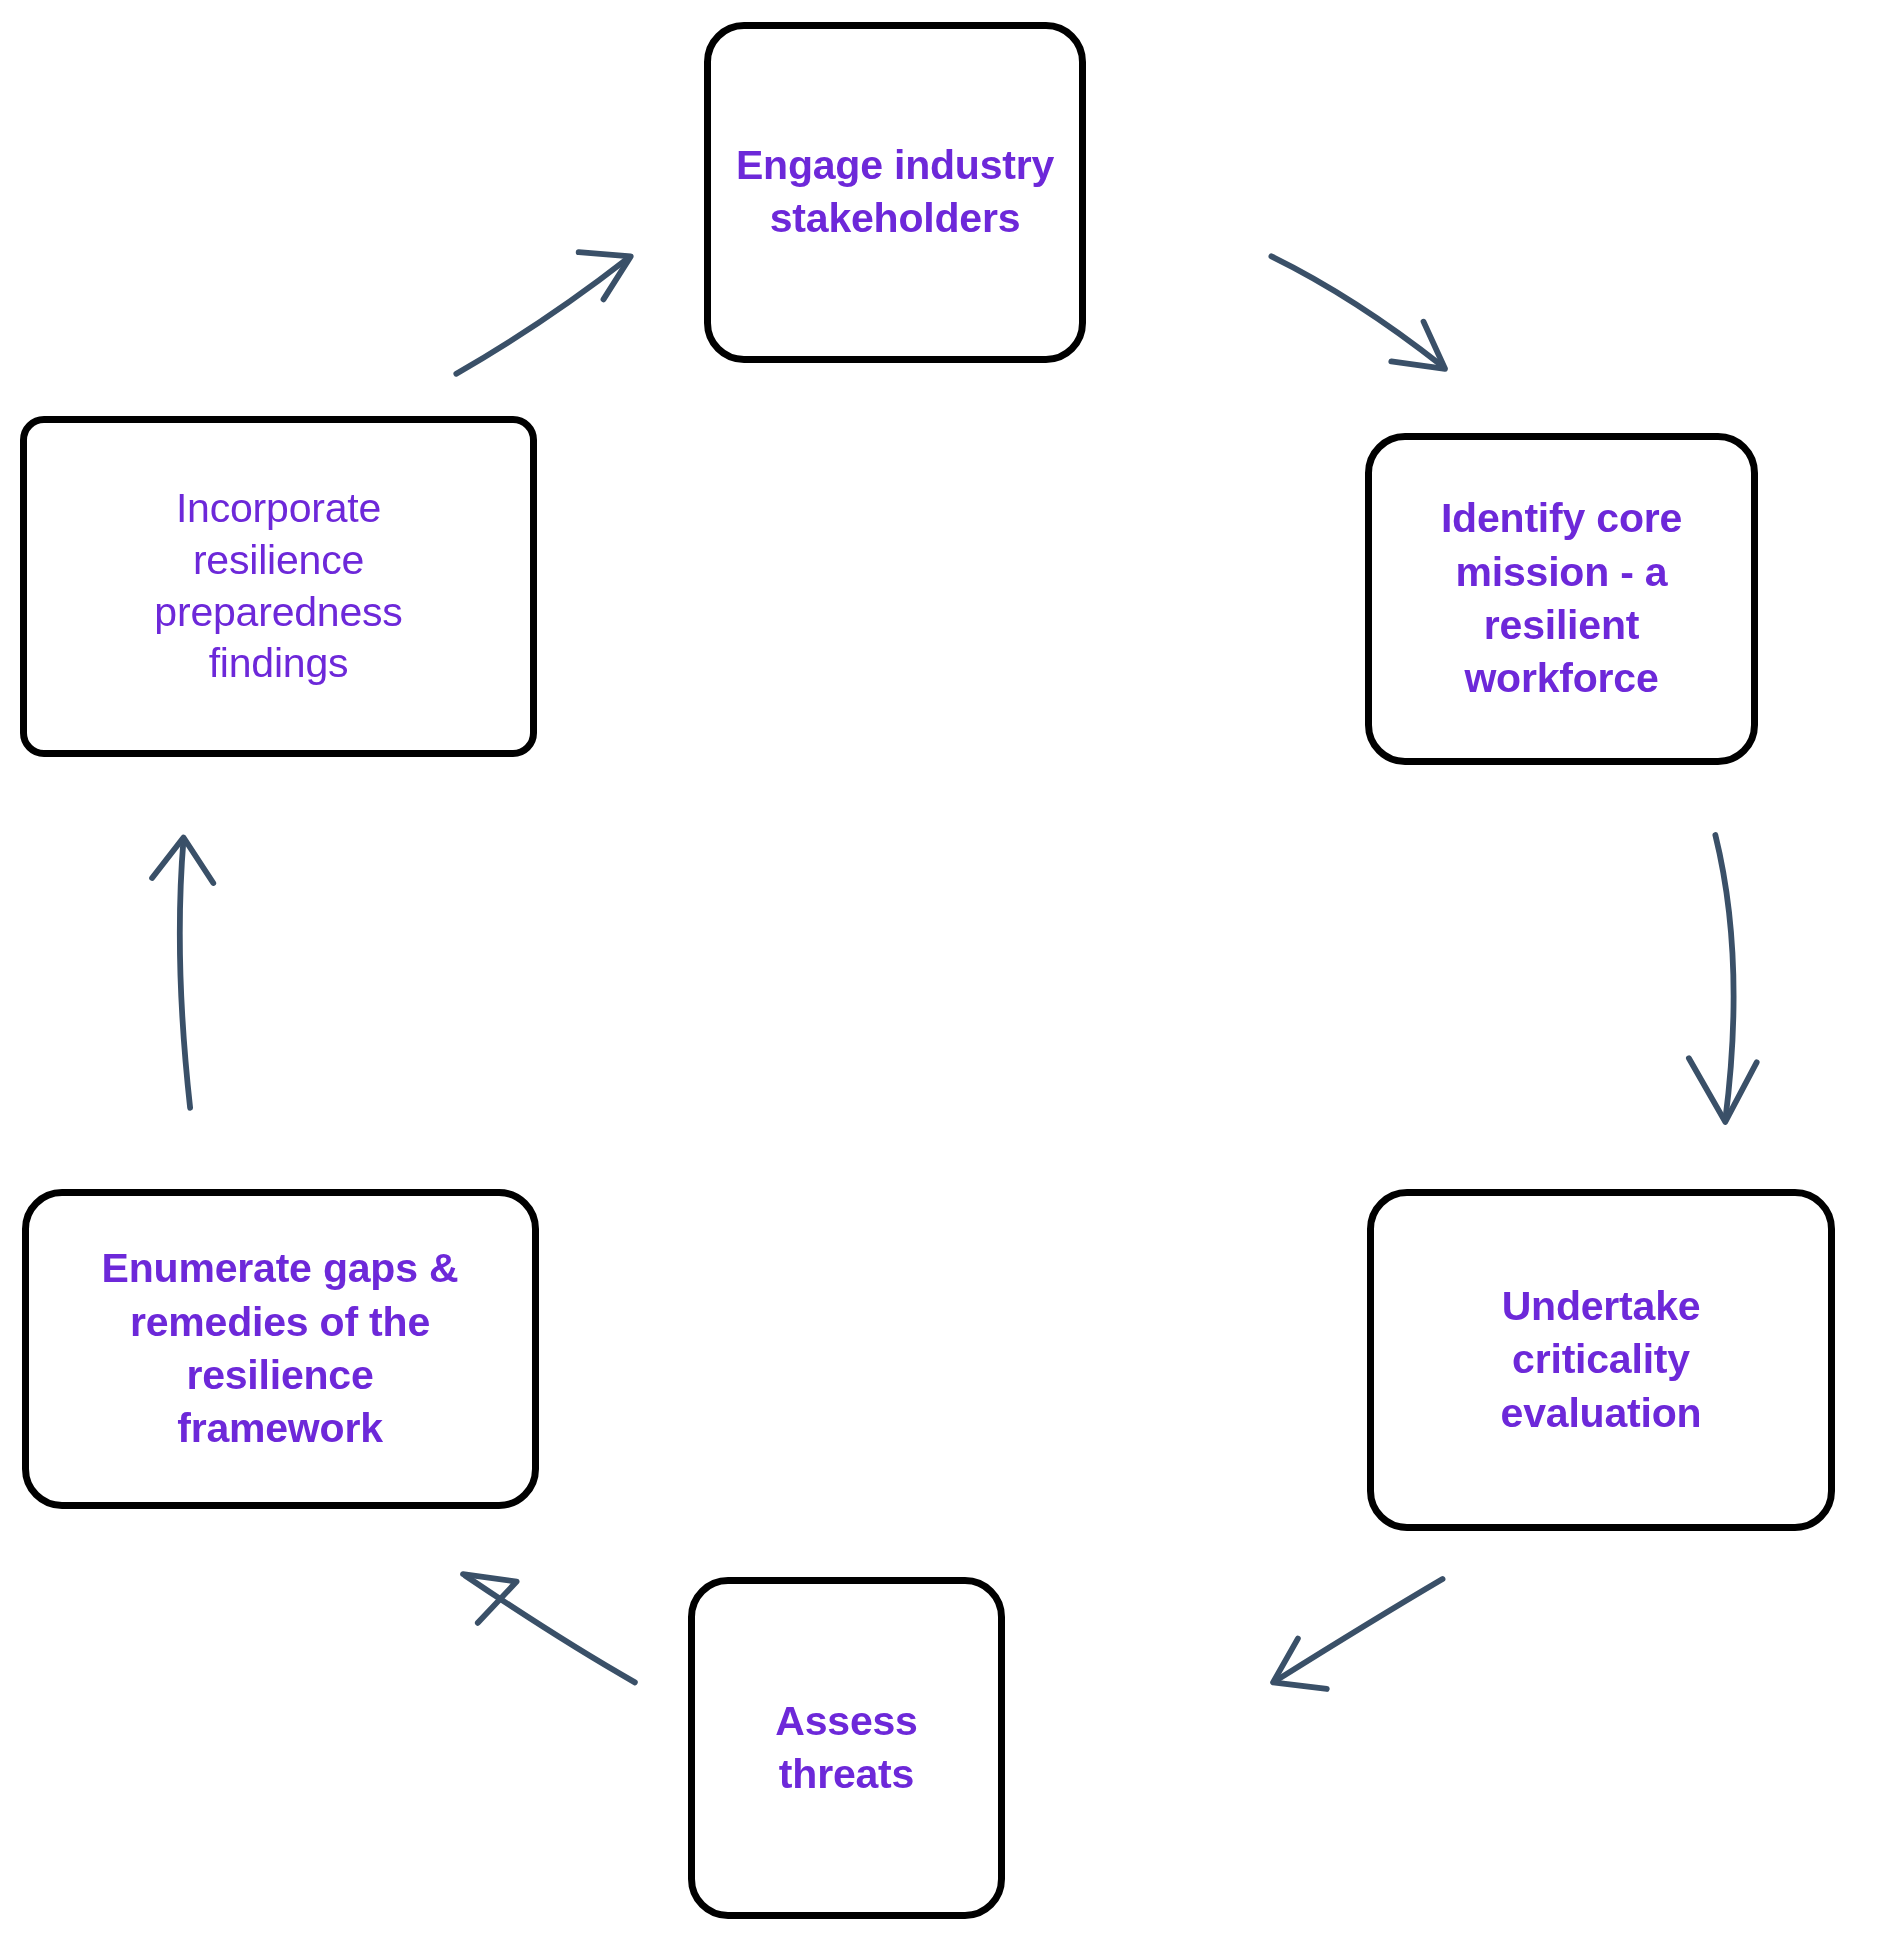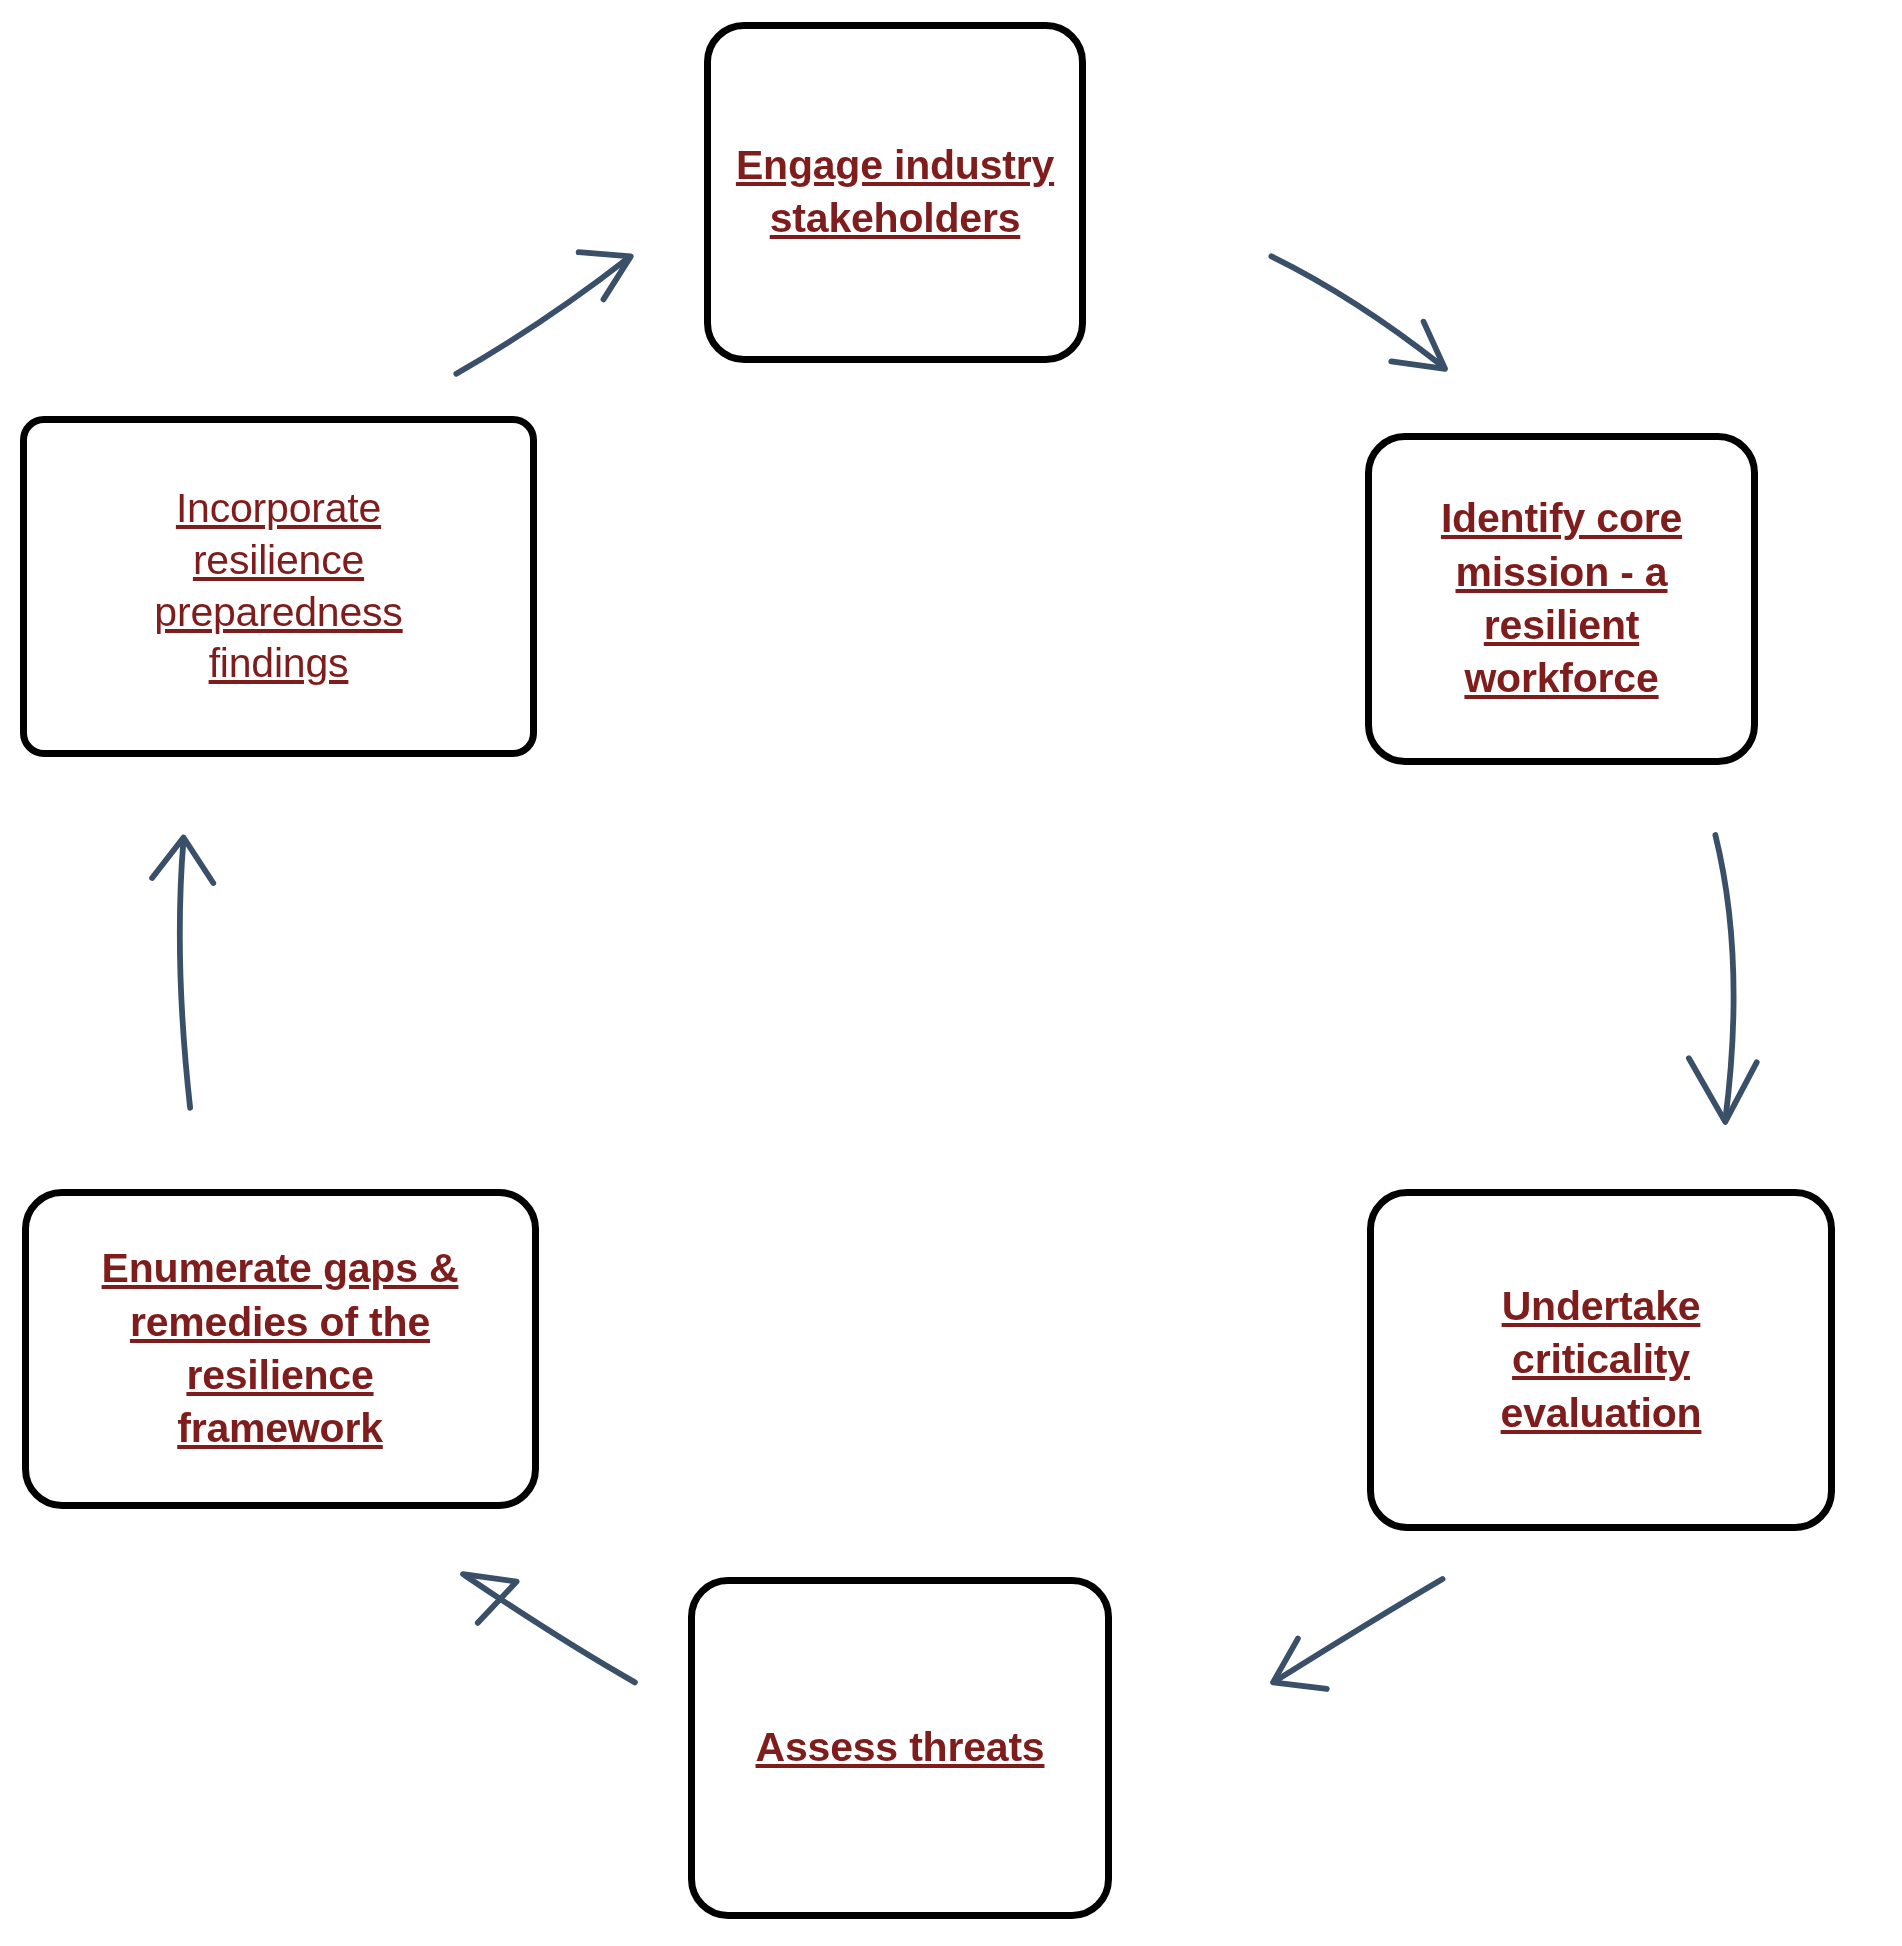--- a/index.html
+++ b/index.html
@@ -32,41 +32,40 @@
     background: #ffffff;
     border: 7.4px solid #000000;
     border-radius: 40px;
     display: flex;
     align-items: center;
     justify-content: center;
     text-align: center;
     z-index: 2;
   }
   .node-label {
-    color: #7f1d1d;
+    color: #6d28d9;
     font-family: "Liberation Sans", sans-serif;
     font-size: 41px;
     line-height: 1.30;
     font-weight: bold;
     letter-spacing: -0.2px;
     padding: 0 21.5px;
     white-space: pre-line;
-    text-decoration: underline;
   }
   .node-label.regular {
     font-weight: normal;
     font-size: 41px;
     line-height: 1.26;
   }
 
   
   #node-engage           { left: 704px;  top: 21.5px;   width: 382px; height: 341px; }
   #node-identify         { left: 1365px; top: 413px;  width: 393px; height: 332px; margin-top: 20px; }
   #node-undertake        { left: 1367px; top: 1189px; width: 468px; height: 342px; }
-  #node-assess           { left: 688px;  top: 1577px; width: 424px; height: 342px; }
+  #node-assess           { left: 688px;  top: 1577px; width: 317px; height: 342px; }
   #node-enumerate        { left: 21.5px;   top: 1189px; width: 517px; height: 320px; }
   #node-incorporate      { left: 20px;   top: 416px;  width: 517px; height: 341px; border-radius: 24px; }
 </style>
 </head>
 <body>
 
 <div id="stage">
 
   <svg id="arrow-layer" viewBox="0 0 2302 2355" width="1903" height="1947" aria-hidden="true">
 

